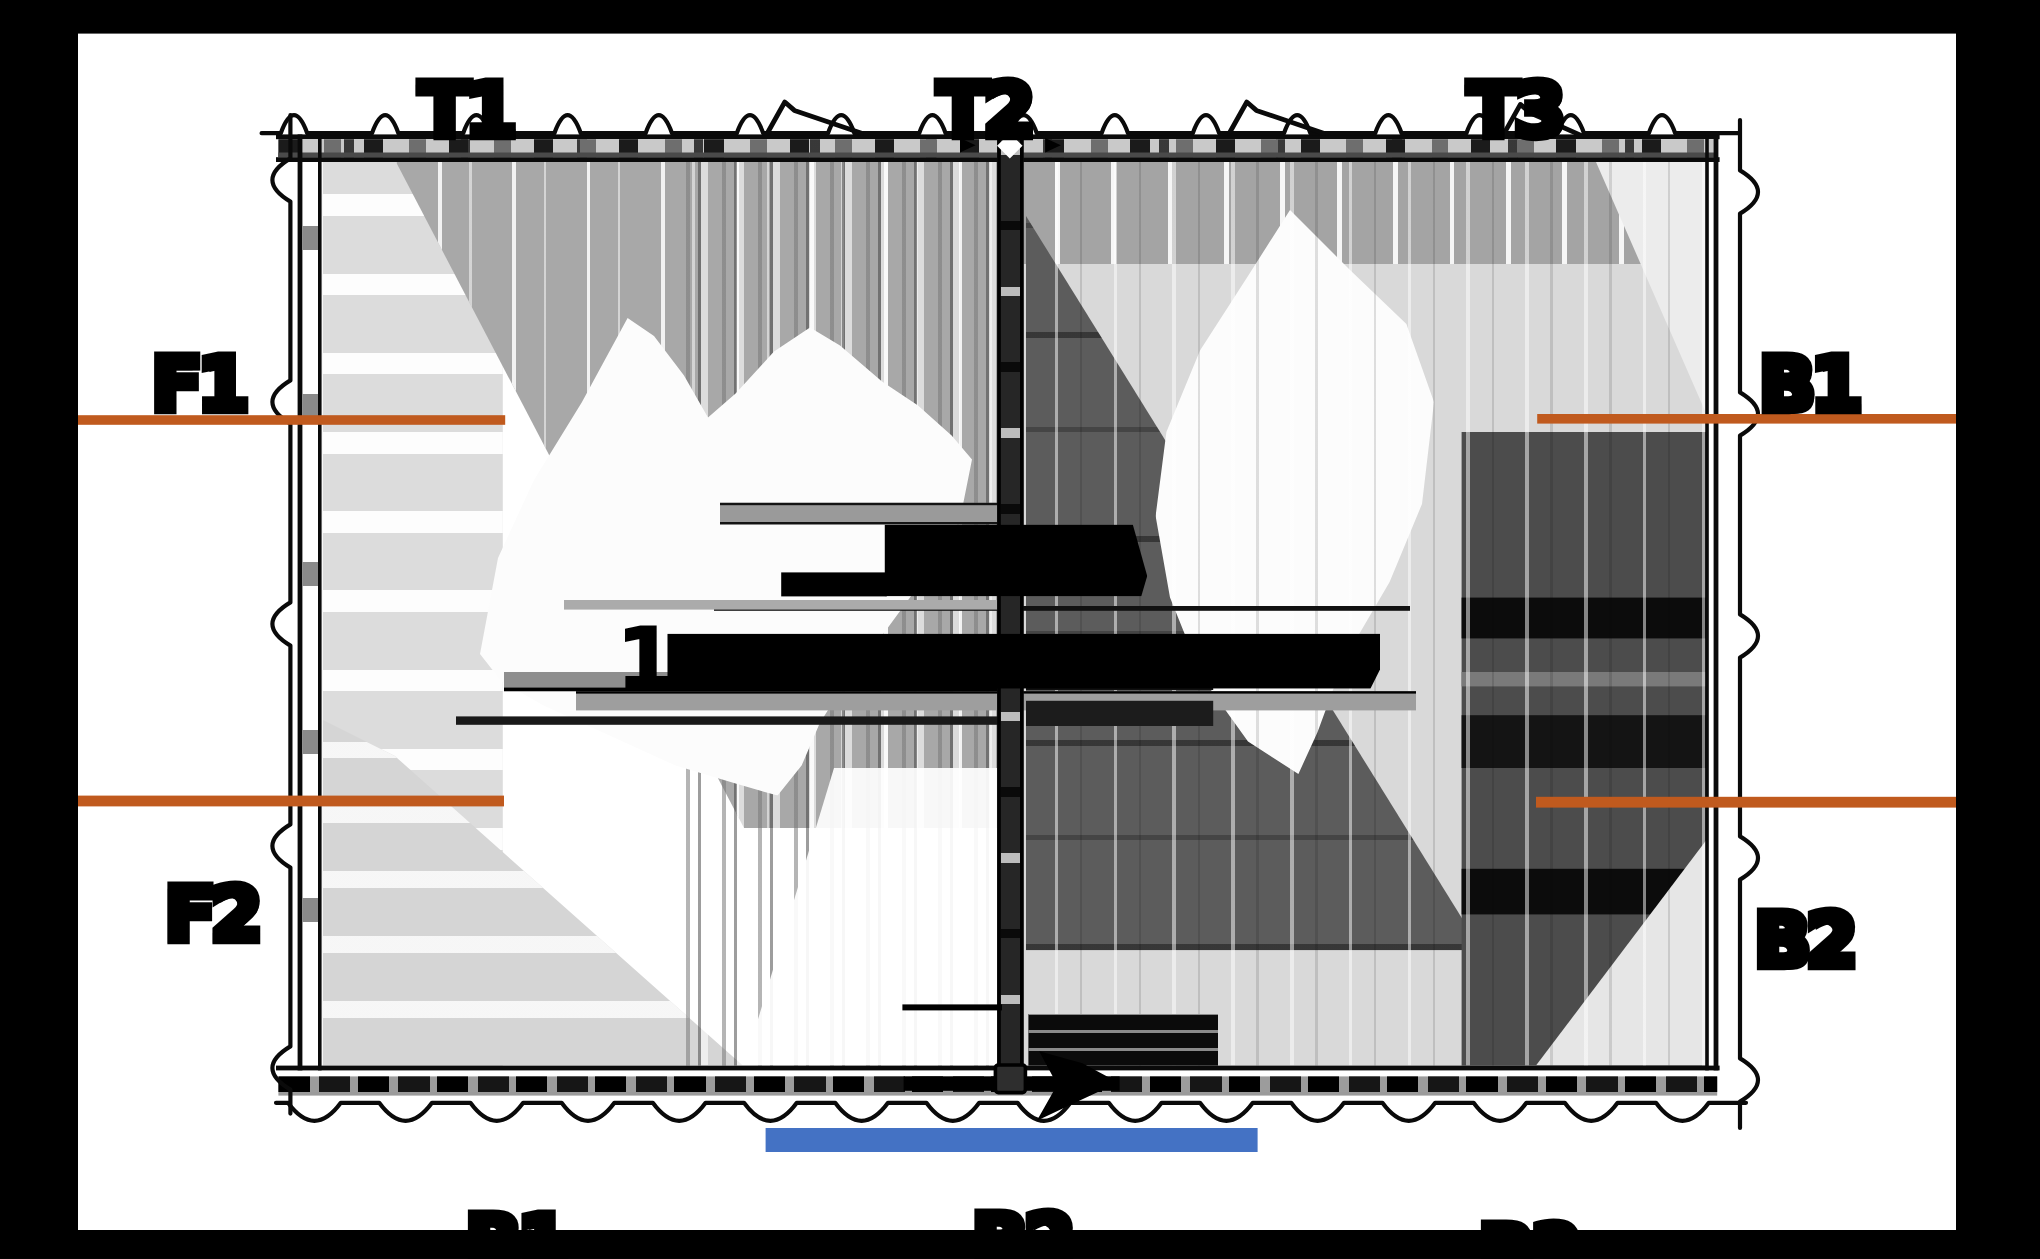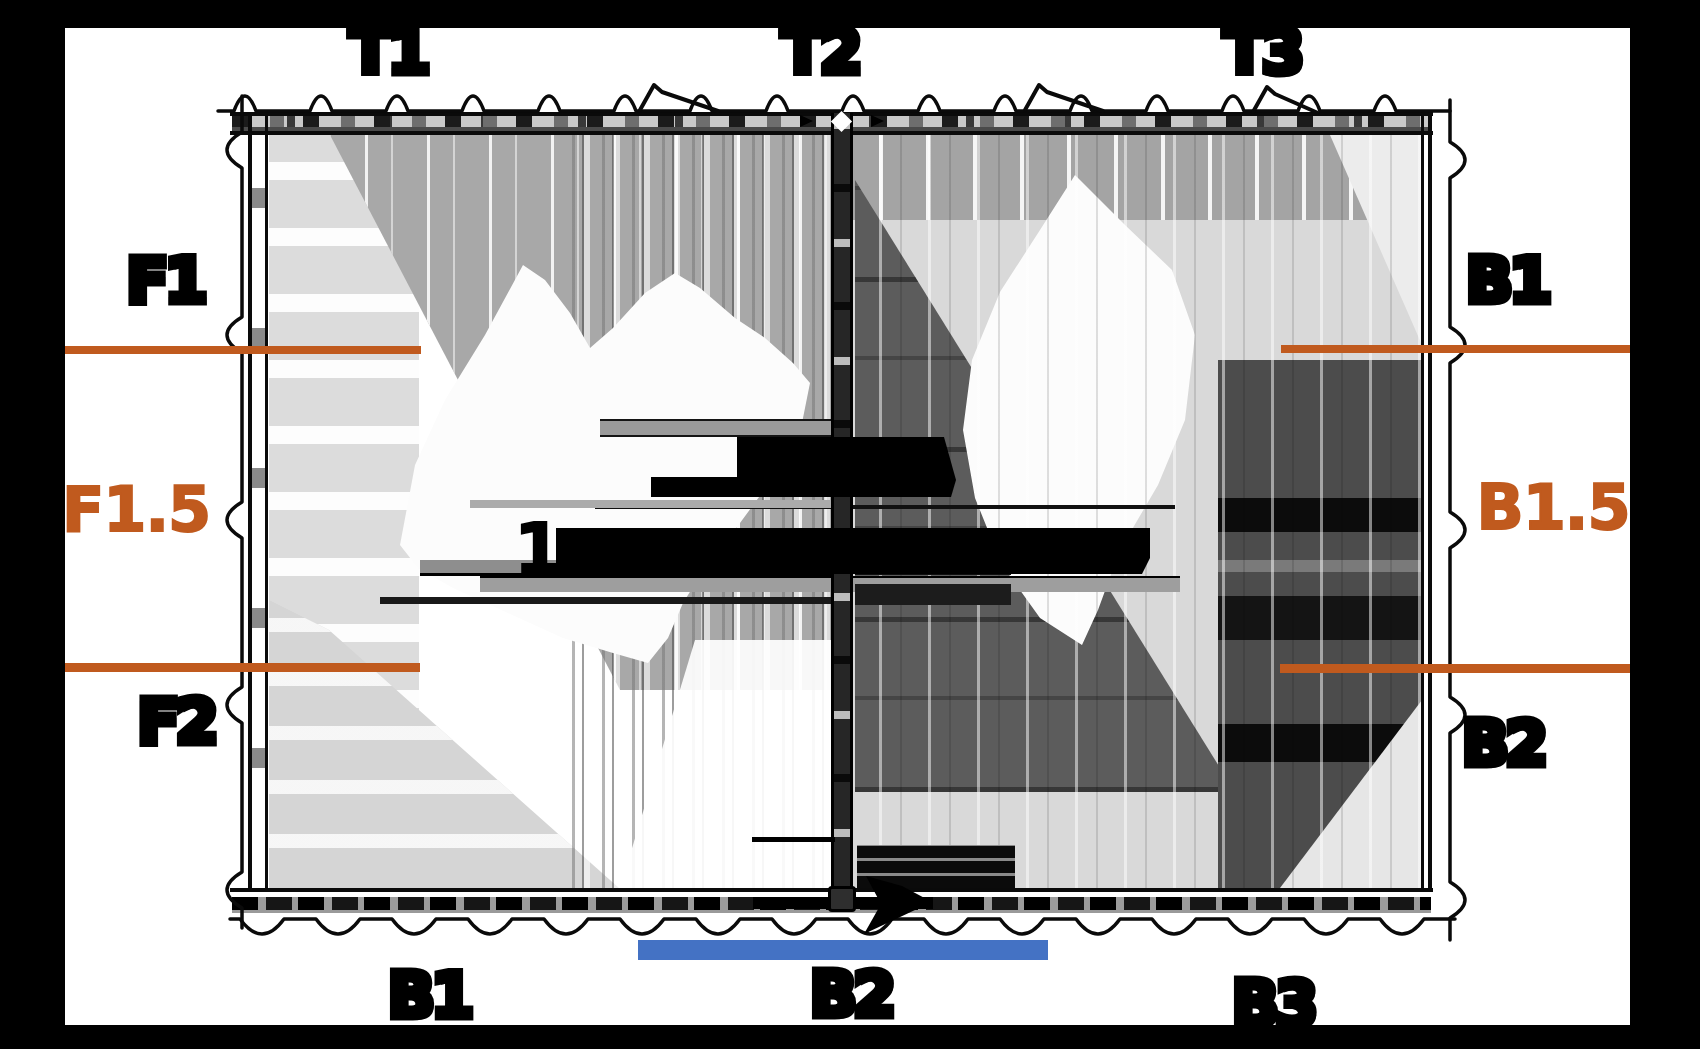--- a/index.html
+++ b/index.html
@@ -100,21 +100,21 @@
   .blob1-tail{left:651px;top:477px;width:88px;height:20px;background:#000;z-index:36;}
   .line2-one{left:514px;top:514px;font-size:70px;font-weight:900;color:#000;line-height:1;z-index:36;
     -webkit-text-stroke:2px #000;}
   .line2-bar{left:556px;top:528px;width:594px;height:46px;background:#000;z-index:36;
     clip-path:polygon(0 0,594px 0,594px 30px,586px 46px,0 46px);}
 
   
   .lbl{transform:translate(-50%,-50%);font-size:62px;font-weight:800;line-height:1;color:#000;
     z-index:50;white-space:nowrap;}
   .blobby{-webkit-text-stroke:7px #000;letter-spacing:-4px;
-    text-shadow:0 0 3px #000,2px 0 #000,-2px 0 #000,0 2px #000,0 -2px #000,3px 3px #000,-3px 3px #000;}
+    text-shadow:0 0 3px #000,2px 0 #000,-2px 0 #000,0 2px #000,0 -2px #000,3px 3px #000,-3px 3px #000;margin-top:40px;}
   .orange-lbl{color:var(--orange,#C05A1E);-webkit-text-stroke:2px currentColor;letter-spacing:-1px;}
 
   
   #linework{left:0;top:0;width:1700px;height:1049px;z-index:31;pointer-events:none;}
 </style>
 </head>
 <body>
 
 <div id="stage" style="--bg: #000000; --page: #FFFFFF; --orange: #C05A1E; --blue: #4472C4;">
   <div class="page"></div>
@@ -189,23 +189,21 @@
   <div class="orange-line ol-r2"></div>
 
   <div class="blue-bar"></div>
   <div class="tline"></div>
 
   <div class="lbl blobby" style="left:388px;top:52px">T1</div>
   <div class="lbl blobby" style="left:820px;top:52px">T2</div>
   <div class="lbl blobby" style="left:1262px;top:52px">T3</div>
 
   <div class="lbl blobby" style="left:165px;top:281px">F1</div>
-  <div class="lbl orange-lbl" style="left:136px;top:510px">F1.5</div>
   <div class="lbl blobby" style="left:176px;top:722px">F2</div>
 
   <div class="lbl blobby" style="left:1507px;top:281px">B1</div>
-  <div class="lbl orange-lbl" style="left:1553px;top:508px">B1.5</div>
   <div class="lbl blobby" style="left:1503px;top:744px">B2</div>
 
   <div class="lbl blobby" style="left:429px;top:996px">B1</div>
   <div class="lbl blobby" style="left:851px;top:995px">B2</div>
   <div class="lbl blobby" style="left:1273px;top:1004px">B3</div>
 </div>
 
 </body></html>

